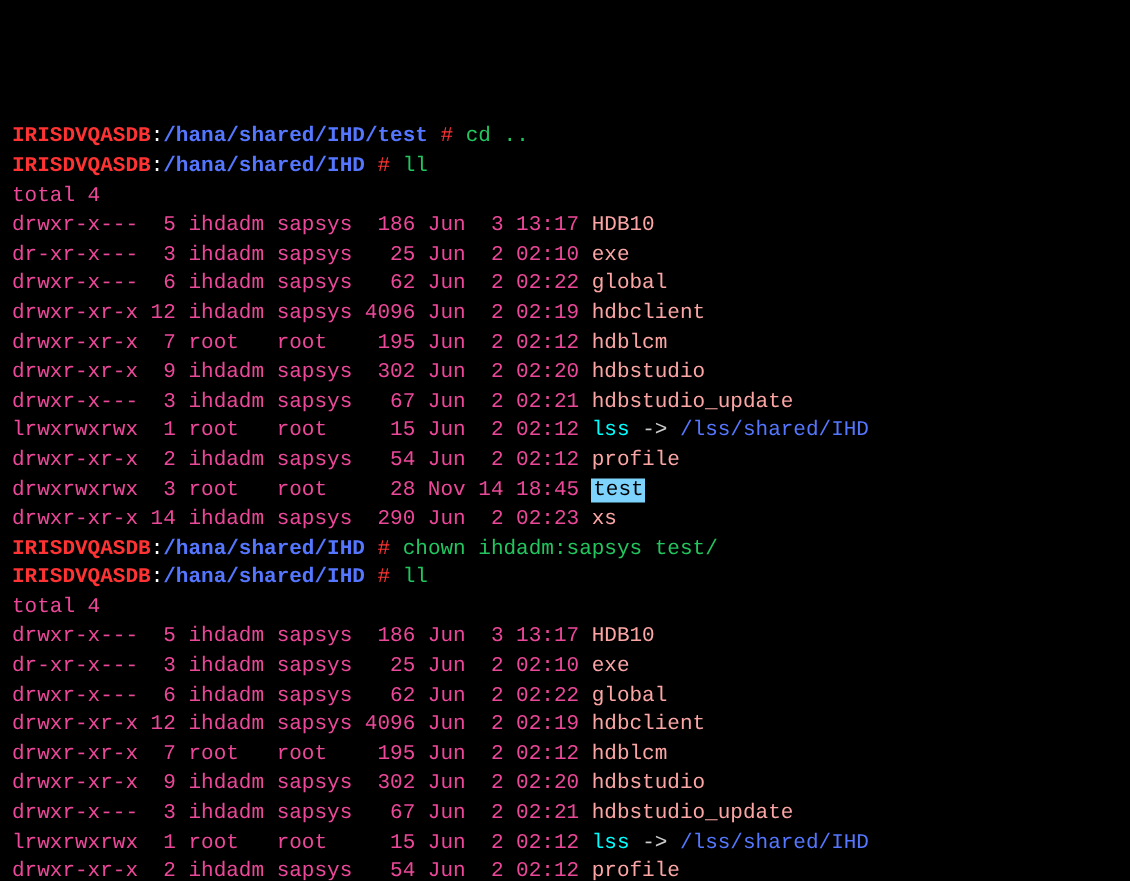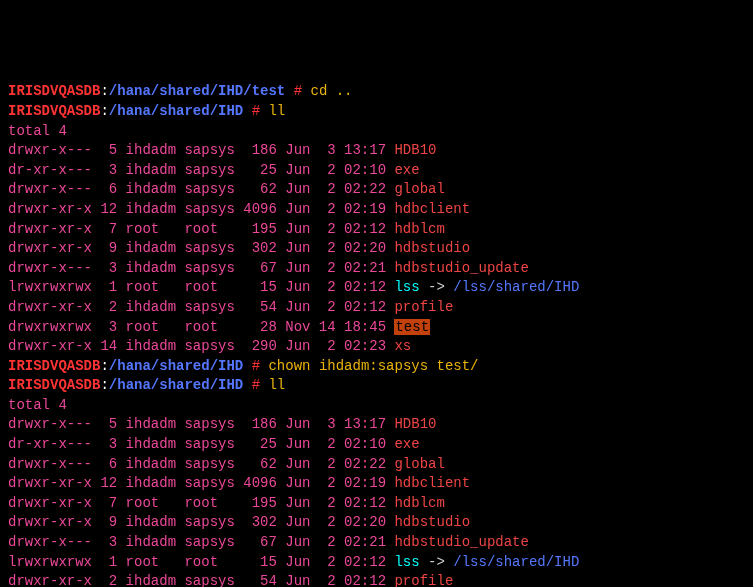--- a/index.html
+++ b/index.html
@@ -19,28 +19,28 @@
       height: 587px;
       overflow: hidden;
     }
     .line {
       white-space: pre;
     }
     .prompt-host { color: #ff3333; font-weight: bold; }
     .prompt-path { color: #5577ff; font-weight: bold; }
     .prompt-sep { color: #fff; }
     .prompt-hash { color: #ff3333; }
-    .cmd { color: #eab308; }
+    .cmd { color: #22c55e; }
     .out { color: #ec4899; }
-    .dir { color: #ef4444; font-family: Liberation Mono, monospace; }
+    .dir { color: #fca5a5; font-family: Liberation Mono, monospace; }
     .link-name { color: #00ffff; text-align: center; }
     .link-arrow { color: #ccc; }
     .link-target { color: #5577ff; }
     .hl-test {
-      background: #c2410c;
+      background: #7dd3fc;
       color: #000;
       padding: 0 1px;
     }
   </style>
 </head>
 <body>
 
 
 
 <div><div class="line"><span class="prompt-host">IRISDVQASDB</span><span class="prompt-sep">:</span><span class="prompt-path">/hana/shared/IHD/test</span><span class="prompt-hash"> # </span><span class="cmd">cd ..</span></div><div class="line"><span class="prompt-host">IRISDVQASDB</span><span class="prompt-sep">:</span><span class="prompt-path">/hana/shared/IHD</span><span class="prompt-hash"> # </span><span class="cmd">ll</span></div><div class="line out">total 4</div><div class="line"><span class="out">drwxr-x---  5 ihdadm sapsys  186 Jun  3 13:17 </span><span class="dir">HDB10</span></div><div class="line"><span class="out">dr-xr-x---  3 ihdadm sapsys   25 Jun  2 02:10 </span><span class="dir">exe</span></div><div class="line"><span class="out">drwxr-x---  6 ihdadm sapsys   62 Jun  2 02:22 </span><span class="dir">global</span></div><div class="line"><span class="out">drwxr-xr-x 12 ihdadm sapsys 4096 Jun  2 02:19 </span><span class="dir">hdbclient</span></div><div class="line"><span class="out">drwxr-xr-x  7 root   root    195 Jun  2 02:12 </span><span class="dir">hdblcm</span></div><div class="line"><span class="out">drwxr-xr-x  9 ihdadm sapsys  302 Jun  2 02:20 </span><span class="dir">hdbstudio</span></div><div class="line"><span class="out">drwxr-x---  3 ihdadm sapsys   67 Jun  2 02:21 </span><span class="dir">hdbstudio_update</span></div><div class="line"><span class="out">lrwxrwxrwx  1 root   root     15 Jun  2 02:12 </span><span class="link-name">lss</span><span class="link-arrow"> -&gt; </span><span class="link-target">/lss/shared/IHD</span></div><div class="line"><span class="out">drwxr-xr-x  2 ihdadm sapsys   54 Jun  2 02:12 </span><span class="dir">profile</span></div><div class="line"><span class="out">drwxrwxrwx  3 root   root     28 Nov 14 18:45 </span><span class="hl-test">test</span></div><div class="line"><span class="out">drwxr-xr-x 14 ihdadm sapsys  290 Jun  2 02:23 </span><span class="dir">xs</span></div><div class="line"><span class="prompt-host">IRISDVQASDB</span><span class="prompt-sep">:</span><span class="prompt-path">/hana/shared/IHD</span><span class="prompt-hash"> # </span><span class="cmd">chown ihdadm:sapsys test/</span></div><div class="line"><span class="prompt-host">IRISDVQASDB</span><span class="prompt-sep">:</span><span class="prompt-path">/hana/shared/IHD</span><span class="prompt-hash"> # </span><span class="cmd">ll</span></div><div class="line out">total 4</div><div class="line"><span class="out">drwxr-x---  5 ihdadm sapsys  186 Jun  3 13:17 </span><span class="dir">HDB10</span></div><div class="line"><span class="out">dr-xr-x---  3 ihdadm sapsys   25 Jun  2 02:10 </span><span class="dir">exe</span></div><div class="line"><span class="out">drwxr-x---  6 ihdadm sapsys   62 Jun  2 02:22 </span><span class="dir">global</span></div><div class="line"><span class="out">drwxr-xr-x 12 ihdadm sapsys 4096 Jun  2 02:19 </span><span class="dir">hdbclient</span></div><div class="line"><span class="out">drwxr-xr-x  7 root   root    195 Jun  2 02:12 </span><span class="dir">hdblcm</span></div><div class="line"><span class="out">drwxr-xr-x  9 ihdadm sapsys  302 Jun  2 02:20 </span><span class="dir">hdbstudio</span></div><div class="line"><span class="out">drwxr-x---  3 ihdadm sapsys   67 Jun  2 02:21 </span><span class="dir">hdbstudio_update</span></div><div class="line"><span class="out">lrwxrwxrwx  1 root   root     15 Jun  2 02:12 </span><span class="link-name">lss</span><span class="link-arrow"> -&gt; </span><span class="link-target">/lss/shared/IHD</span></div><div class="line"><span class="out">drwxr-xr-x  2 ihdadm sapsys   54 Jun  2 02:12 </span><span class="dir">profile</span></div></div>

